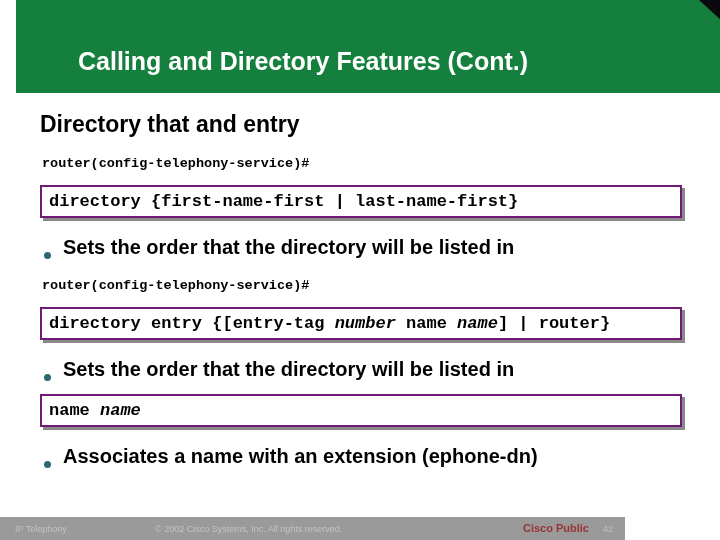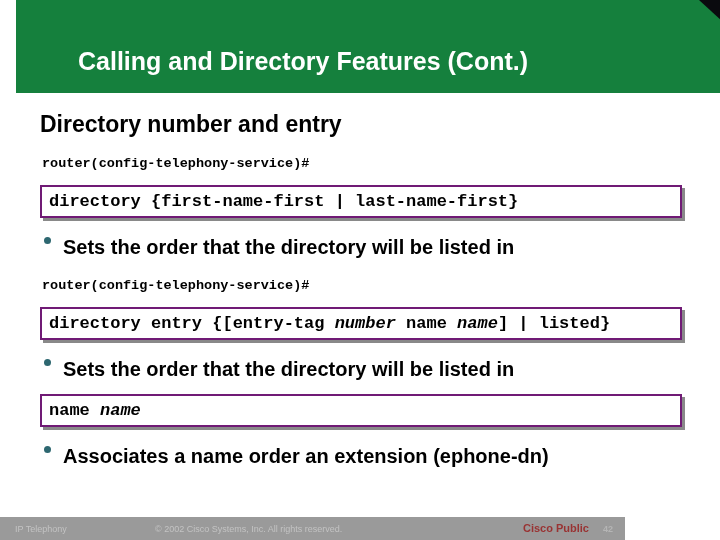--- a/index.html
+++ b/index.html
@@ -81,21 +81,21 @@
   .command-text {
     font-family: "Liberation Mono", monospace;
     font-weight: bold;
     font-size: 17px;
     color: #000000;
     white-space: pre;
   }
   .bullet-row {
     margin: 17px 38px 0 42px;
     display: flex;
-    align-items: flex-start;
+    align-items: flex-end;
     line-height: 24px;
   }
   .bullet-dot {
     flex: none;
     width: 7px;
     height: 7px;
     border-radius: 50%;
     background: #2D6770;
     margin: 2px 12px 0 2px;
   }
@@ -145,51 +145,51 @@
 <body>
 
 <div class="slide">
 
   <header class="slide-header">
     <div class="corner-triangle"></div>
     <h1 class="slide-title">Calling and Directory Features (Cont.)</h1>
   </header>
 
   <main class="slide-body">
-    <h2 class="topic-heading">Directory number and entry</h2>
+    <h2 class="topic-heading">Directory that and entry</h2>
 
     <section class="cmd-section">
       <div class="cli-prompt">router(config-telephony-service)#</div>
       <div class="command-box">
         <code class="command-text"><span>directory {first-name-first | last-name-first}</span></code>
       </div>
       <div class="bullet-row">
         <span class="bullet-dot"></span>
         <span class="bullet-text">Sets the order that the directory will be listed in</span>
       </div>
     </section>
 
     <section class="cmd-section">
       <div class="cli-prompt">router(config-telephony-service)#</div>
       <div class="command-box">
-        <code class="command-text"><span>directory entry {[entry-tag </span><span style="font-style: italic;">number</span><span> name </span><span style="font-style: italic;">name</span><span>] | listed}</span></code>
+        <code class="command-text"><span>directory entry {[entry-tag </span><span style="font-style: italic;">number</span><span> name </span><span style="font-style: italic;">name</span><span>] | router}</span></code>
       </div>
       <div class="bullet-row">
         <span class="bullet-dot"></span>
         <span class="bullet-text">Sets the order that the directory will be listed in</span>
       </div>
     </section>
 
     <section class="cmd-section">
       <div class="command-box">
         <code class="command-text"><span>name </span><span style="font-style: italic;">name</span></code>
       </div>
       <div class="bullet-row">
         <span class="bullet-dot"></span>
-        <span class="bullet-text">Associates a name order an extension (ephone-dn)</span>
+        <span class="bullet-text">Associates a name with an extension (ephone-dn)</span>
       </div>
     </section>
   </main>
 
   <footer class="slide-footer">
     <span class="footer-left">IP Telephony</span>
     <span class="footer-center">© 2002 Cisco Systems, Inc. All rights reserved.</span>
     <span class="footer-classification">Cisco Public</span>
     <span class="footer-page-number">42</span>
   </footer>

